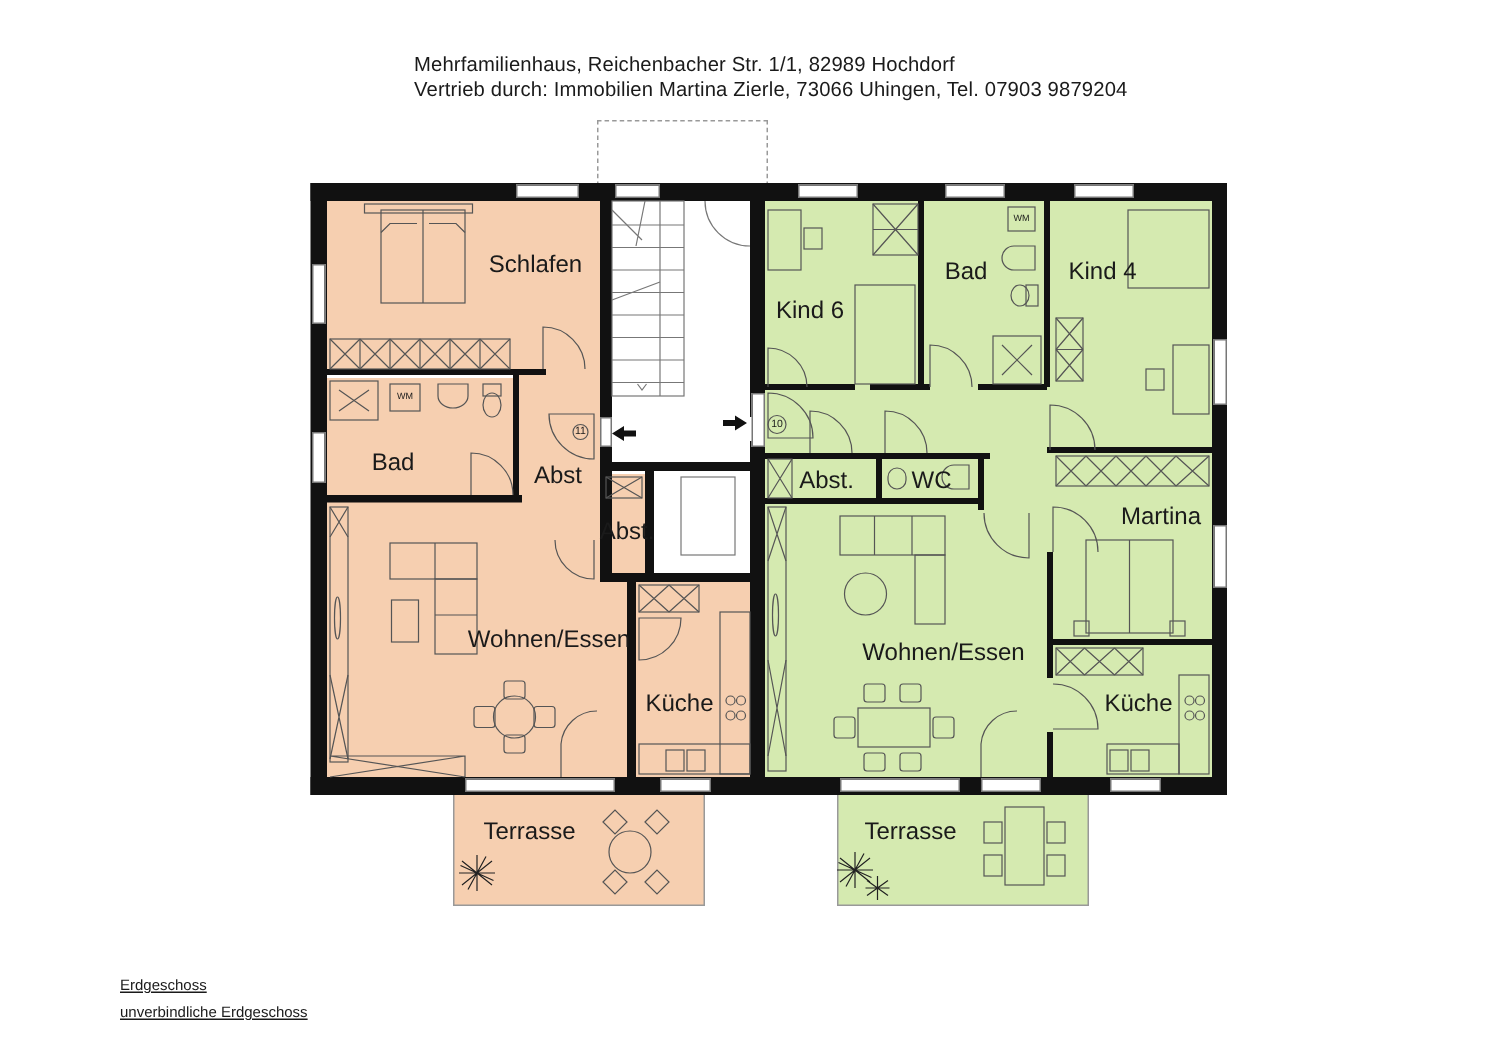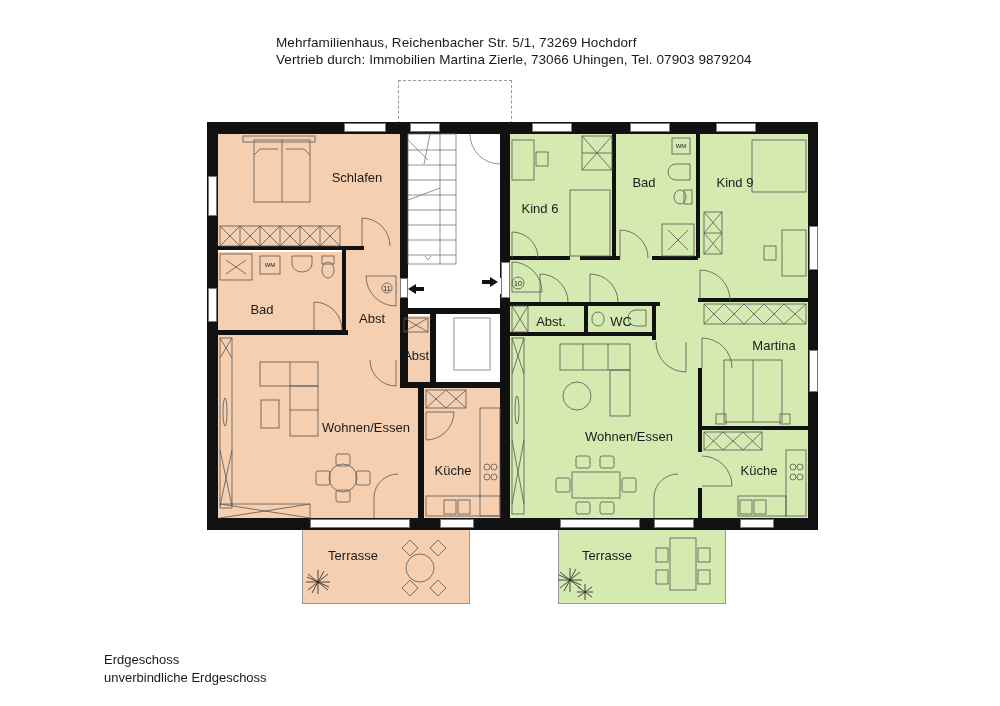--- a/index.html
+++ b/index.html
@@ -1,32 +1,32 @@
 <!DOCTYPE html>
 <html><head>
 <meta charset="utf-8">
 <style>
   html,body{margin:0;padding:0;background:#fff;}
   body{width:1000px;height:706px;position:relative;overflow:hidden;font-family:"Liberation Sans",sans-serif;color:#1a1a1a;}
   .hdr{position:absolute;left:276px;font-size:13.5px;letter-spacing:0.1px;}
-  .ftr{position:absolute;left:104px;font-size:13px;}
+  .ftr{position:absolute;left:80px;font-size:10px;text-decoration:underline;}
   .abs{position:absolute;box-sizing:border-box;}
   .wall{background:#111;position:absolute;}
   .room-o{background:#f6cfb0;}
   .room-g{background:#d5eab0;}
-  .lbl{position:absolute;font-size:13px;white-space:nowrap;transform:translate(-50%,-50%);color:#1a1a1a;}
+  .lbl{position:absolute;font-size:16px;white-space:nowrap;transform:translate(-50%,-50%);color:#1a1a1a;}
   .win{position:absolute;background:#fff;border:1px solid #777;box-sizing:border-box;}
   .terr-o{background:#f6cfb0;border:1px solid #999;}
   .terr-g{background:#d5eab0;border:1px solid #999;}
   svg{position:absolute;left:0;top:0;overflow:visible;}
 </style>
 </head>
 <body>
 
-<div class="hdr" style="top:35px">Mehrfamilienhaus, Reichenbacher Str. 5/1, 73269 Hochdorf</div>
+<div class="hdr" style="top:35px">Mehrfamilienhaus, Reichenbacher Str. 1/1, 82989 Hochdorf</div>
 <div class="hdr" style="top:52px">Vertrieb durch: Immobilien Martina Zierle, 73066 Uhingen, Tel. 07903 9879204</div>
 
 <div class="abs" style="left:0;top:0;width:1000px;height:706px">
 
   <div class="abs" style="left:398px;top:80px;width:114px;height:44px;border:1px dashed #999;border-bottom:none"></div>
 
   <div class="abs room-o" style="left:218px;top:134px;width:184px;height:114px"></div>
   <div class="abs room-o" style="left:218px;top:252px;width:126px;height:78px"></div>
   <div class="abs room-o" style="left:344px;top:248px;width:58px;height:140px"></div>
   <div class="abs room-o" style="left:218px;top:334px;width:200px;height:184px"></div>
@@ -273,21 +273,21 @@
   <span class="lbl" style="left:372px;top:318px">Abst</span>
   <span class="lbl" style="left:418px;top:355px">Abst.</span>
   <span class="lbl" style="left:366px;top:427px">Wohnen/Essen</span>
   <span class="lbl" style="left:453px;top:470px">Küche</span>
   <span class="lbl" style="left:353px;top:555px">Terrasse</span>
   <span class="lbl" style="left:387px;top:288px;font-size:7px">11</span>
 
   <span class="lbl" style="left:540px;top:208px">Kind 6</span>
   <span class="lbl" style="left:644px;top:182px">Bad</span>
   <span class="lbl" style="left:681px;top:146px;font-size:6px">WM</span>
-  <span class="lbl" style="left:735px;top:182px">Kind 9</span>
+  <span class="lbl" style="left:735px;top:182px">Kind 4</span>
   <span class="lbl" style="left:551px;top:321px">Abst.</span>
   <span class="lbl" style="left:621px;top:321px">WC</span>
   <span class="lbl" style="left:774px;top:345px">Martina</span>
   <span class="lbl" style="left:629px;top:436px">Wohnen/Essen</span>
   <span class="lbl" style="left:759px;top:470px">Küche</span>
   <span class="lbl" style="left:607px;top:555px">Terrasse</span>
   <span class="lbl" style="left:518px;top:283px;font-size:7px">10</span>
 </div>
 
 <div class="ftr" style="top:652px">Erdgeschoss</div>

